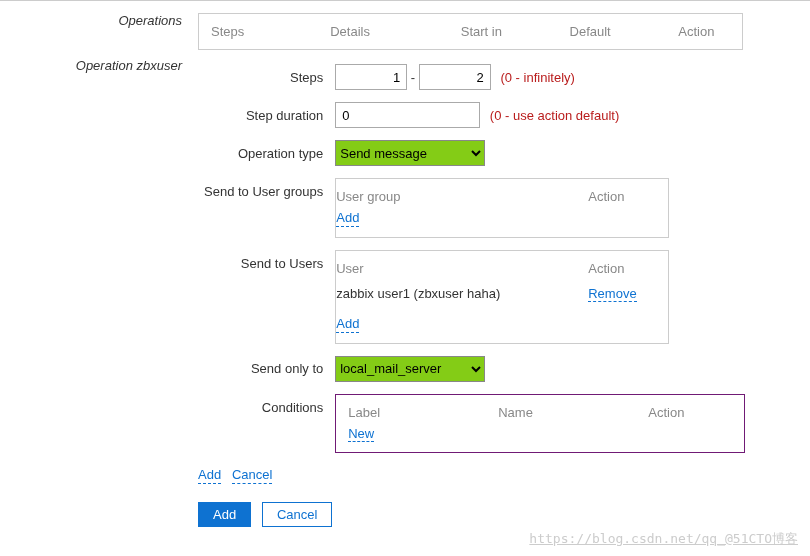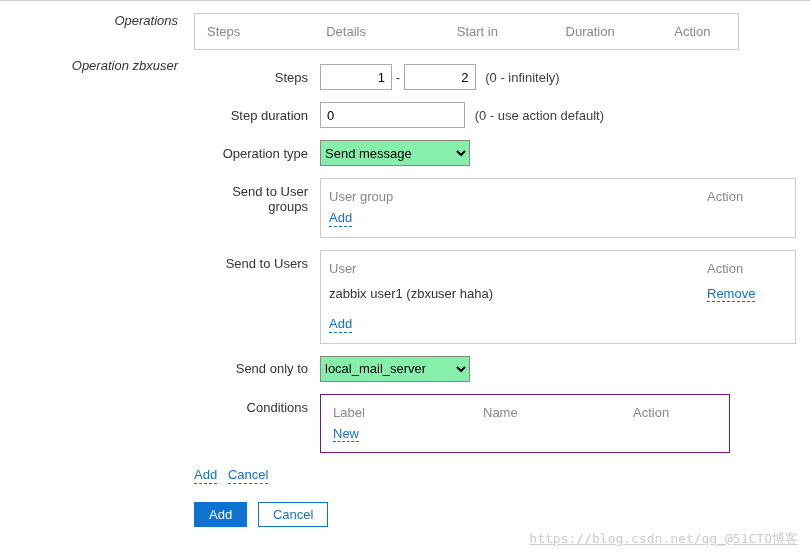--- a/index.html
+++ b/index.html
@@ -62,30 +62,30 @@
     border: 1px solid #aaa;
     text-align: left;
     padding-left: 6px;
     font-size: 13px;
   }
   select {
     height: 26px;
     width: 150px;
     border: 1px solid #888;
     font-size: 13px;
-    background: #86efac;
+    background: #84cc16;
   }
   .help-text {
-    color: #404040;
+    color: #b91c1c;
     padding-left: 6px;
   }
   .box {
     border: 1px solid #ccc;
-    padding: 10px 8px;
-    width: 476px;
+    padding: 10px 0;
+    width: 334px;
   }
   .box-header {
     display: flex;
     color: #888;
     font-size: 13px;
     margin-bottom: 6px;
   }
   .col-main { flex: 1; }
   .col-action { width: 80px; text-align: left; }
   .box-row {
@@ -168,21 +168,21 @@
 <table class="form-table">
 <tbody>
 
 <tr>
   <td class="label-col">Operations</td>
   <td class="content-col">
     <div class="ops-header">
       <div style="width:22%">Steps</div>
       <div style="width:24%">Details</div>
       <div style="width:20%">Start in</div>
-      <div style="width:20%">Duration</div>
+      <div style="width:20%">Default</div>
       <div style="width:14%">Action</div>
     </div>
   </td>
 </tr>
 
 <tr>
   <td class="label-col">Operation zbxuser</td>
   <td class="content-col">
 
     <table class="inner-table">

